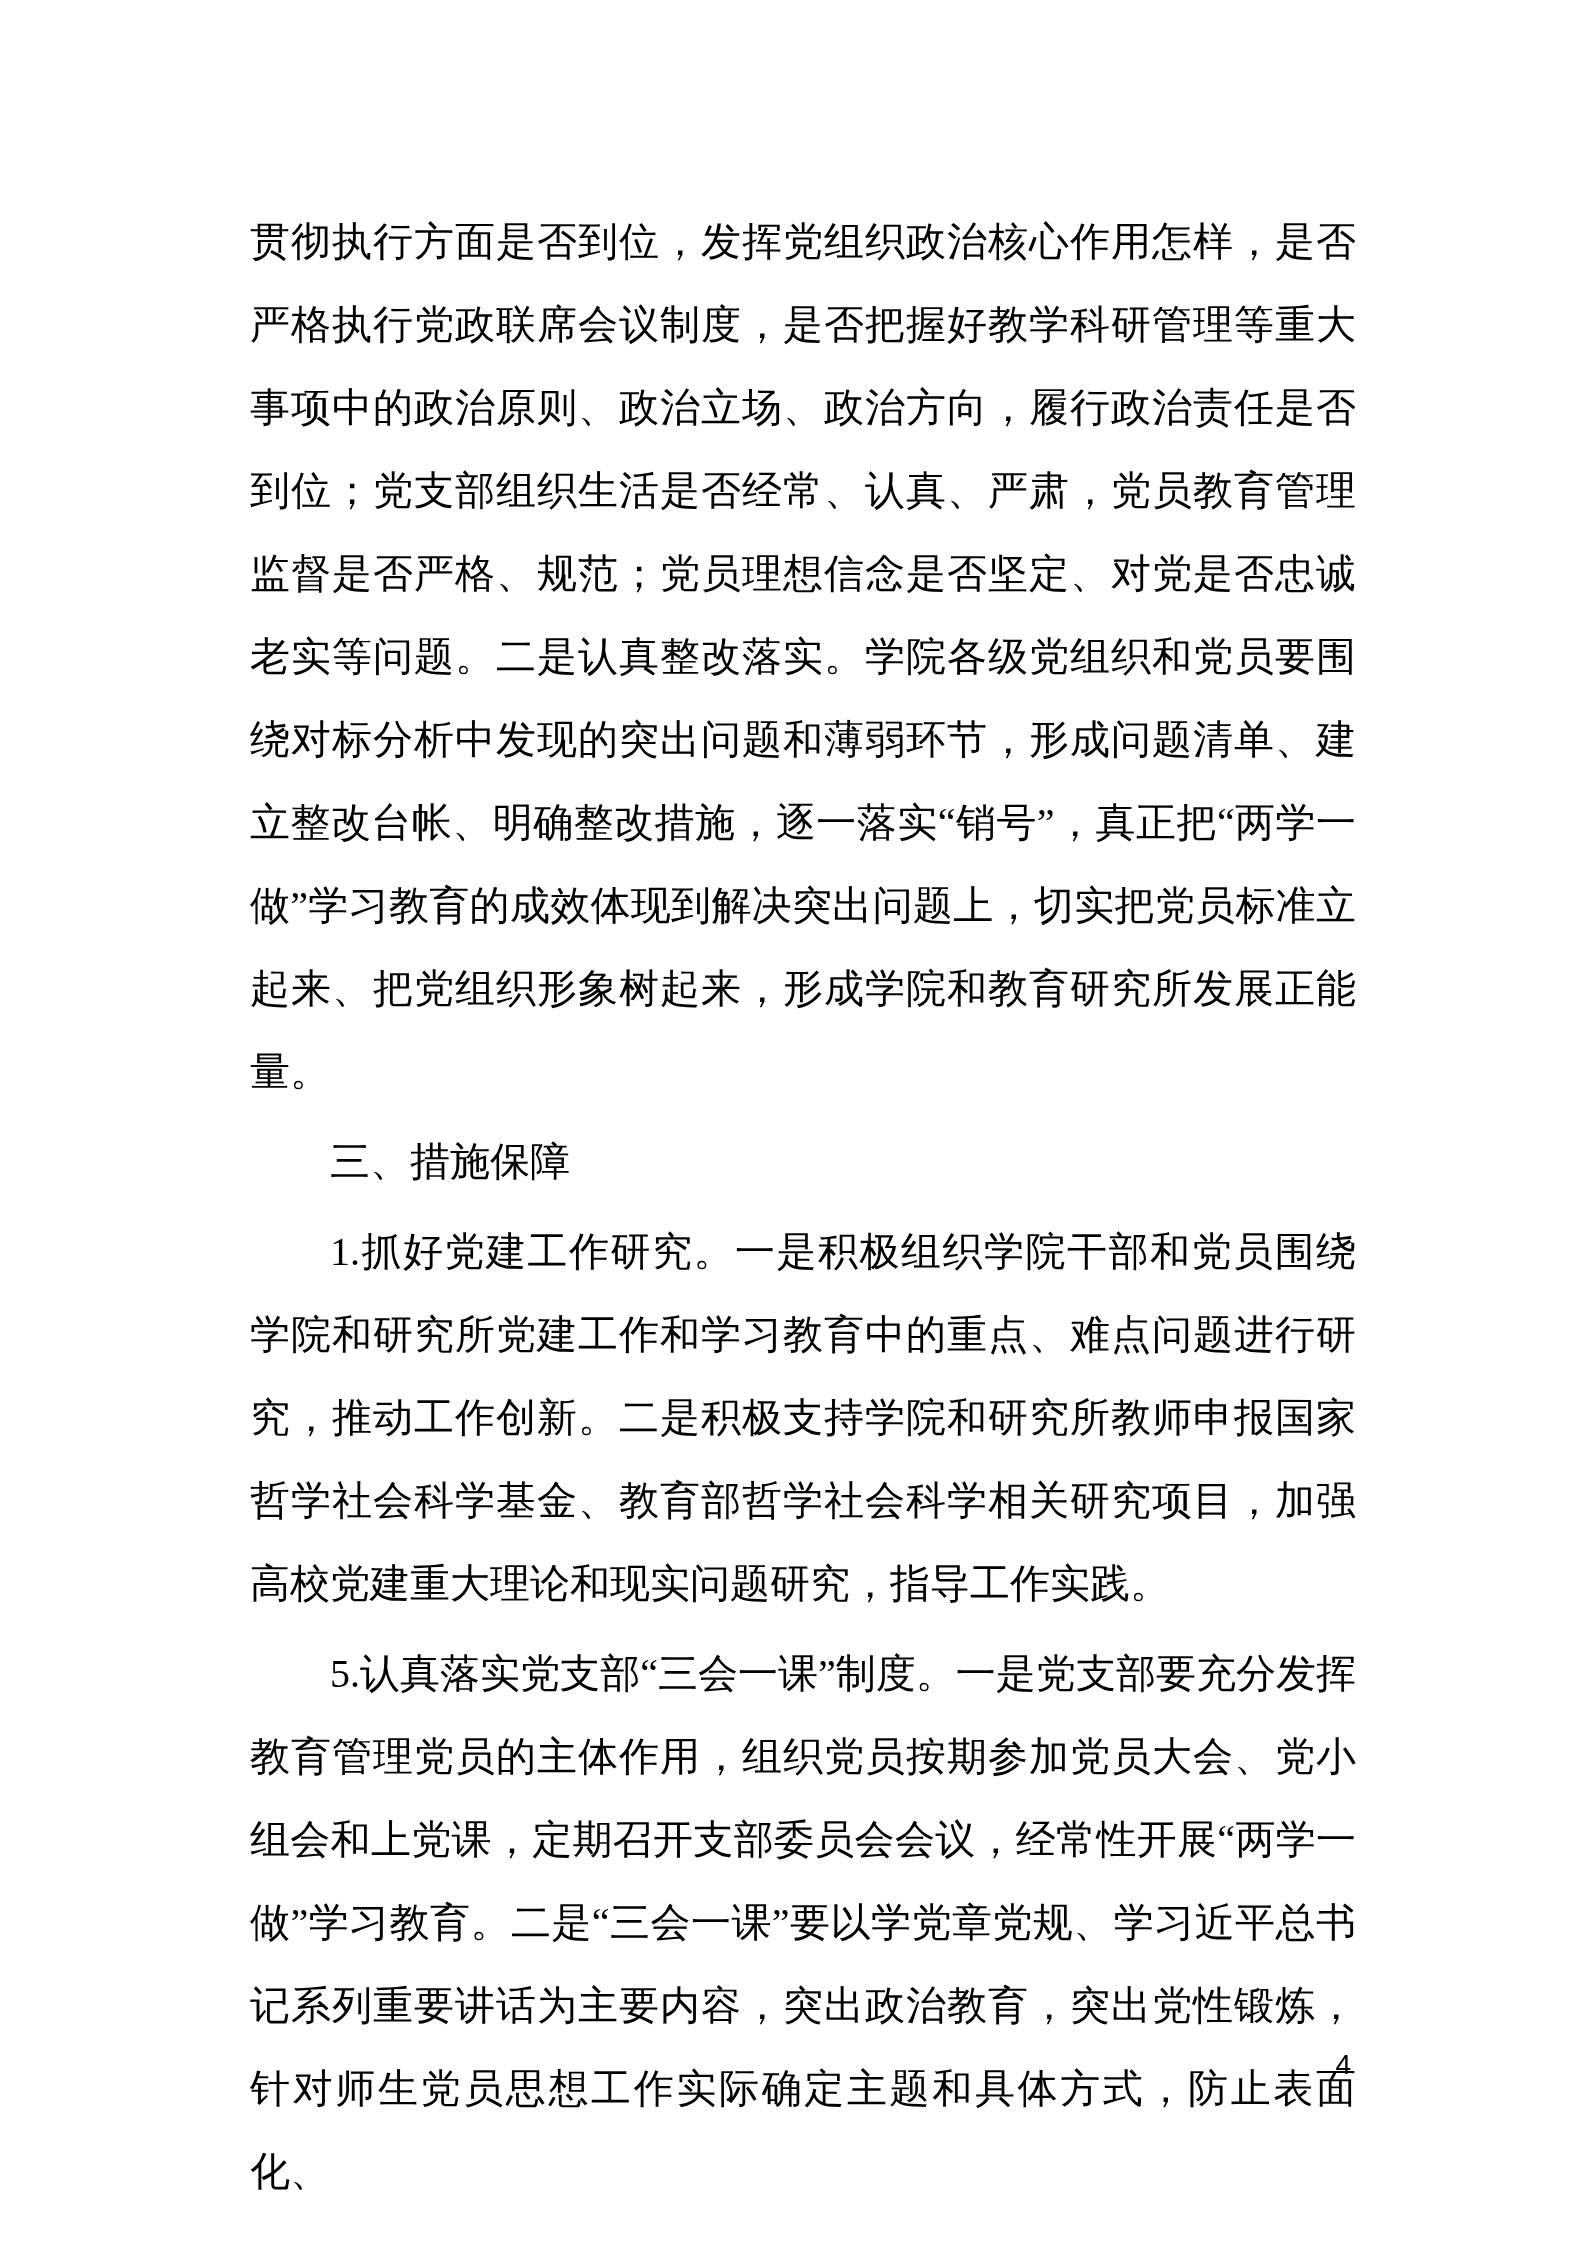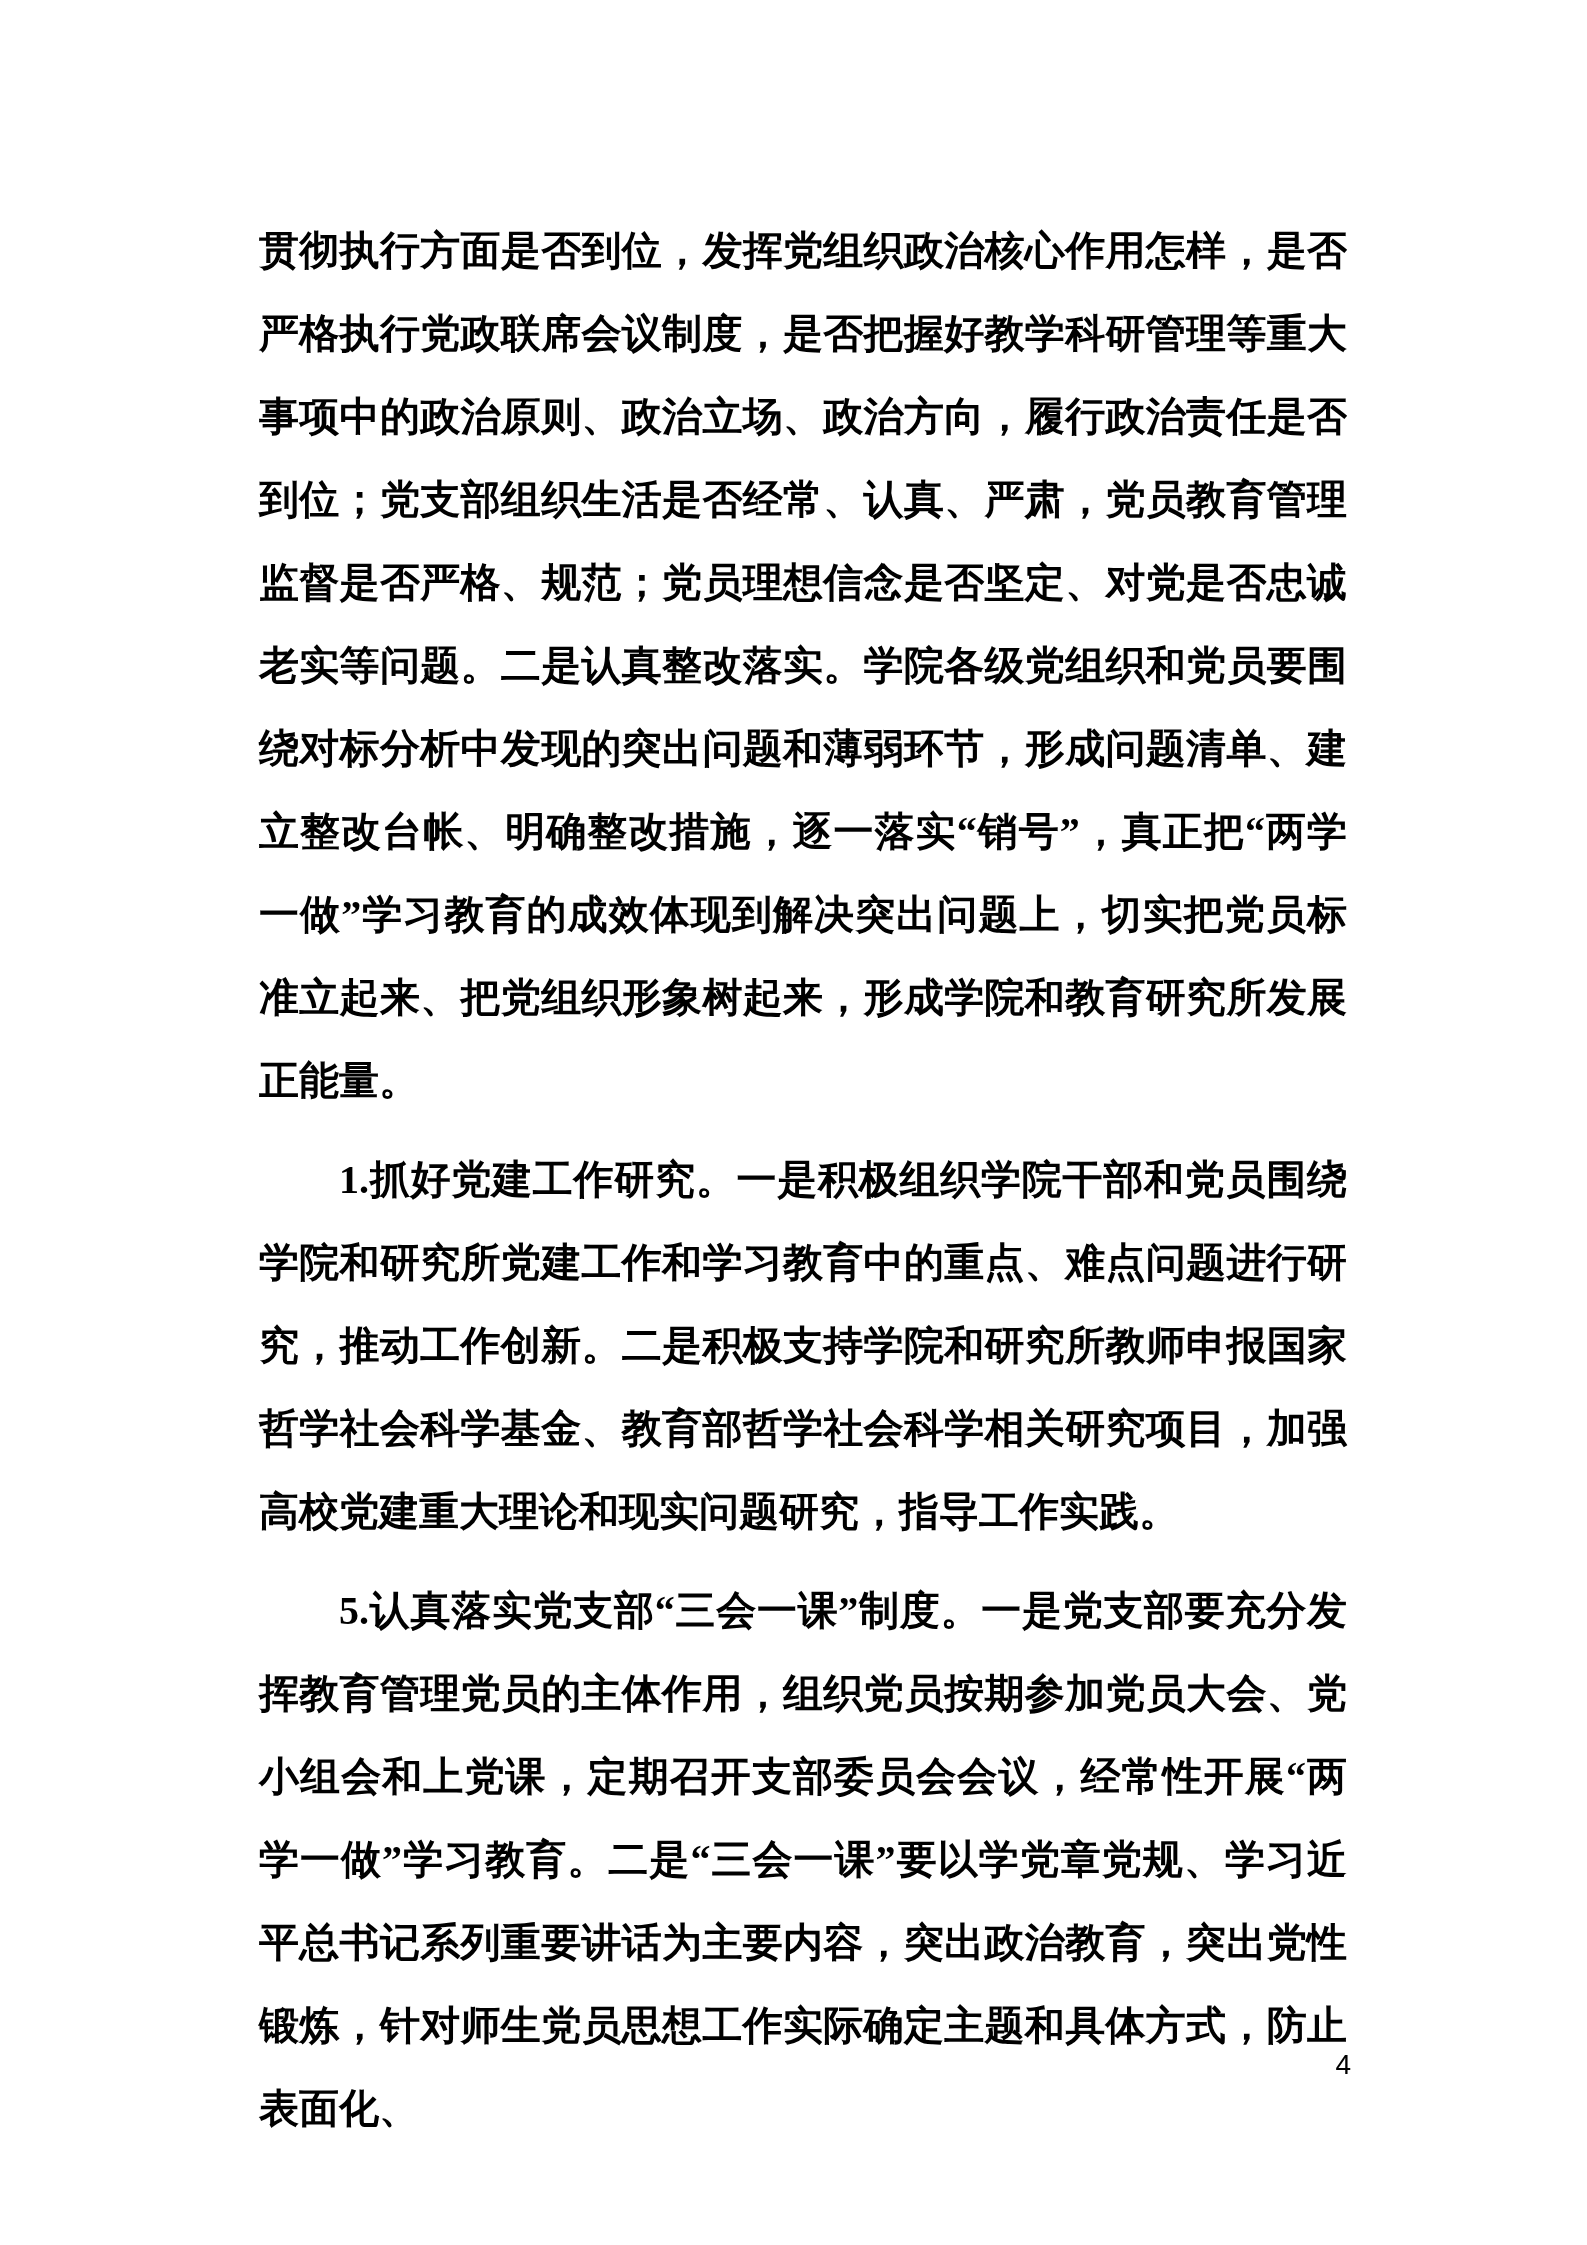--- a/index.html
+++ b/index.html
@@ -16,25 +16,25 @@
     font-family: "Liberation Serif", "DejaVu Serif", serif;
     overflow: hidden;
   }
   .content {
     position: absolute;
     left: 243px;
     top: 193px;
     width: 1120px;
   }
   .content p, .content h2 {
-    margin: 16px;
+    margin: 7px;
     padding: 0;
     font-size: 40px;
     line-height: 83px;
-    font-weight: bold;
+    font-weight: normal;
     text-align: justify;
     text-align-last: left;
     text-justify: inter-ideograph;
     word-break: break-all;
     letter-spacing: 0;
   }
   .heading {
     font-weight: bold;
     text-indent: 80px;
     text-align: left;
@@ -58,19 +58,20 @@
     line-height: 30px;
     color: #000000;
   }
 </style>
 </head>
 <body>
 
 <div class="page">
   <div class="content">
     <p class="body-para">贯彻执行方面是否到位，发挥党组织政治核心作用怎样，是否严格执行党政联席会议制度，是否把握好教学科研管理等重大事项中的政治原则、政治立场、政治方向，履行政治责任是否到位；党支部组织生活是否经常、认真、严肃，党员教育管理监督是否严格、规范；党员理想信念是否坚定、对党是否忠诚老实等问题。二是认真整改落实。学院各级党组织和党员要围绕对标分析中发现的突出问题和薄弱环节，形成问题清单、建立整改台帐、明确整改措施，逐一落实“销号”，真正把“两学一做”学习教育的成效体现到解决突出问题上，切实把党员标准立起来、把党组织形象树起来，形成学院和教育研究所发展正能量。</p>
+    <h2 class="heading">三、措施保障</h2>
     <p class="body-para indent">1.抓好党建工作研究。一是积极组织学院干部和党员围绕学院和研究所党建工作和学习教育中的重点、难点问题进行研究，推动工作创新。二是积极支持学院和研究所教师申报国家哲学社会科学基金、教育部哲学社会科学相关研究项目，加强高校党建重大理论和现实问题研究，指导工作实践。</p>
     <p class="body-para indent">5.认真落实党支部“三会一课”制度。一是党支部要充分发挥教育管理党员的主体作用，组织党员按期参加党员大会、党小组会和上党课，定期召开支部委员会会议，经常性开展“两学一做”学习教育。二是“三会一课”要以学党章党规、学习近平总书记系列重要讲话为主要内容，突出政治教育，突出党性锻炼，针对师生党员思想工作实际确定主题和具体方式，防止表面化、</p>
   </div>
   <div class="footer">
     <span class="page-number">4</span>
   </div>
 </div>
 
 </body></html>

